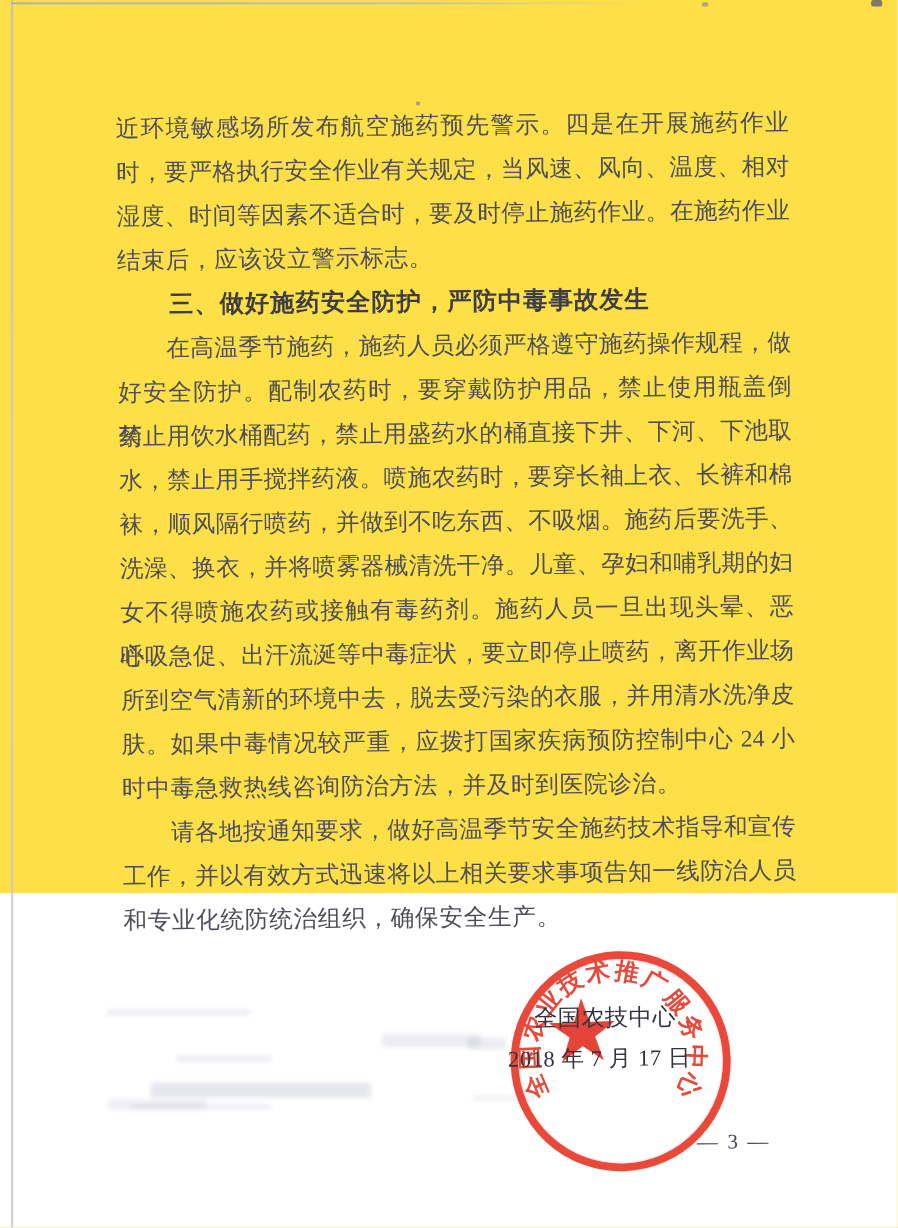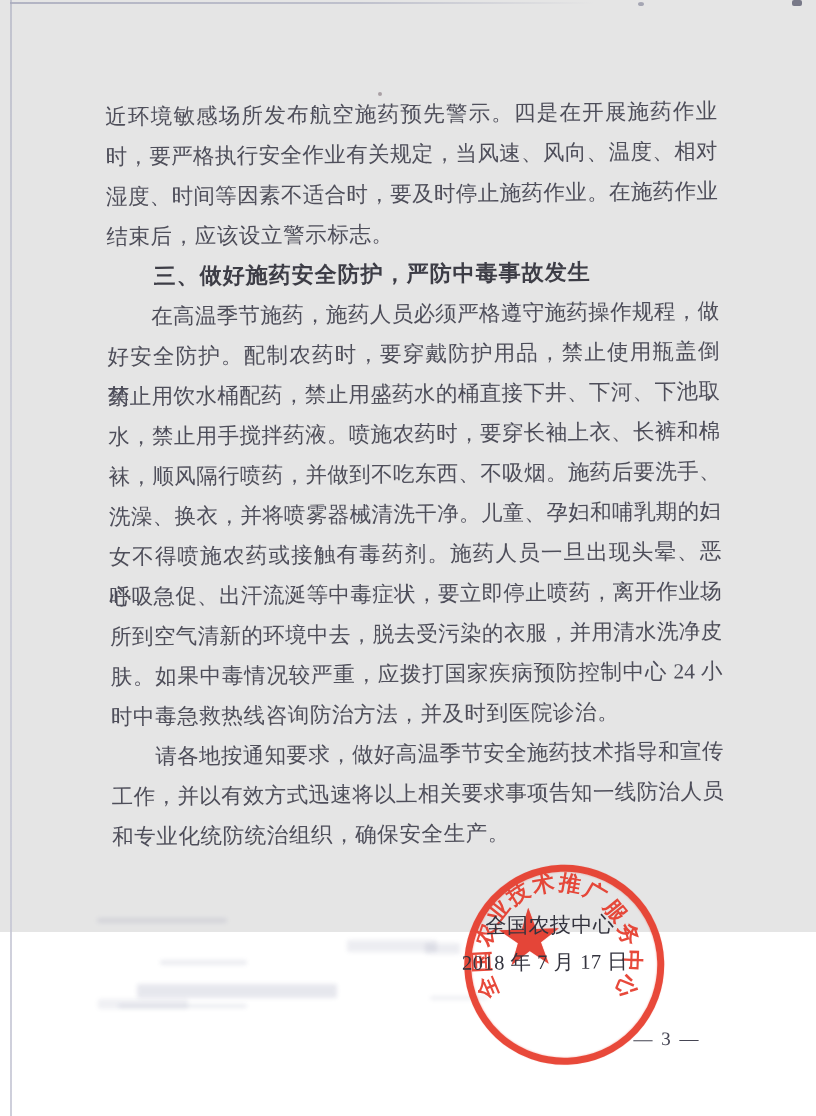--- a/index.html
+++ b/index.html
@@ -4,22 +4,22 @@
 <style>
   html,body{margin:0;padding:0;}
   body{
     width:816px;height:1116px;
     background:#ffffff;
     font-family:"Liberation Serif","DejaVu Serif",serif;
     position:relative;
     overflow:hidden;
   }
   .page{
-    position:absolute;left:0;top:0;width:816px;height:932px;
-    background:#e5e5e5;
+    position:absolute;left:0;top:0;width:816px;height:812px;
+    background:#fde047;
   }
   
   .edge-left{
     position:absolute;left:10px;top:0;width:2px;height:1116px;
     background:linear-gradient(180deg,#b8bac8 0%,#c9cad6 40%,#c2c3d2 100%);
     opacity:.8;
   }
   .edge-top{
     position:absolute;left:10px;top:2px;width:584px;height:2px;
     background:linear-gradient(90deg,#a9abbd 0%,#b8bac8 60%,rgba(185,186,200,0) 100%);

